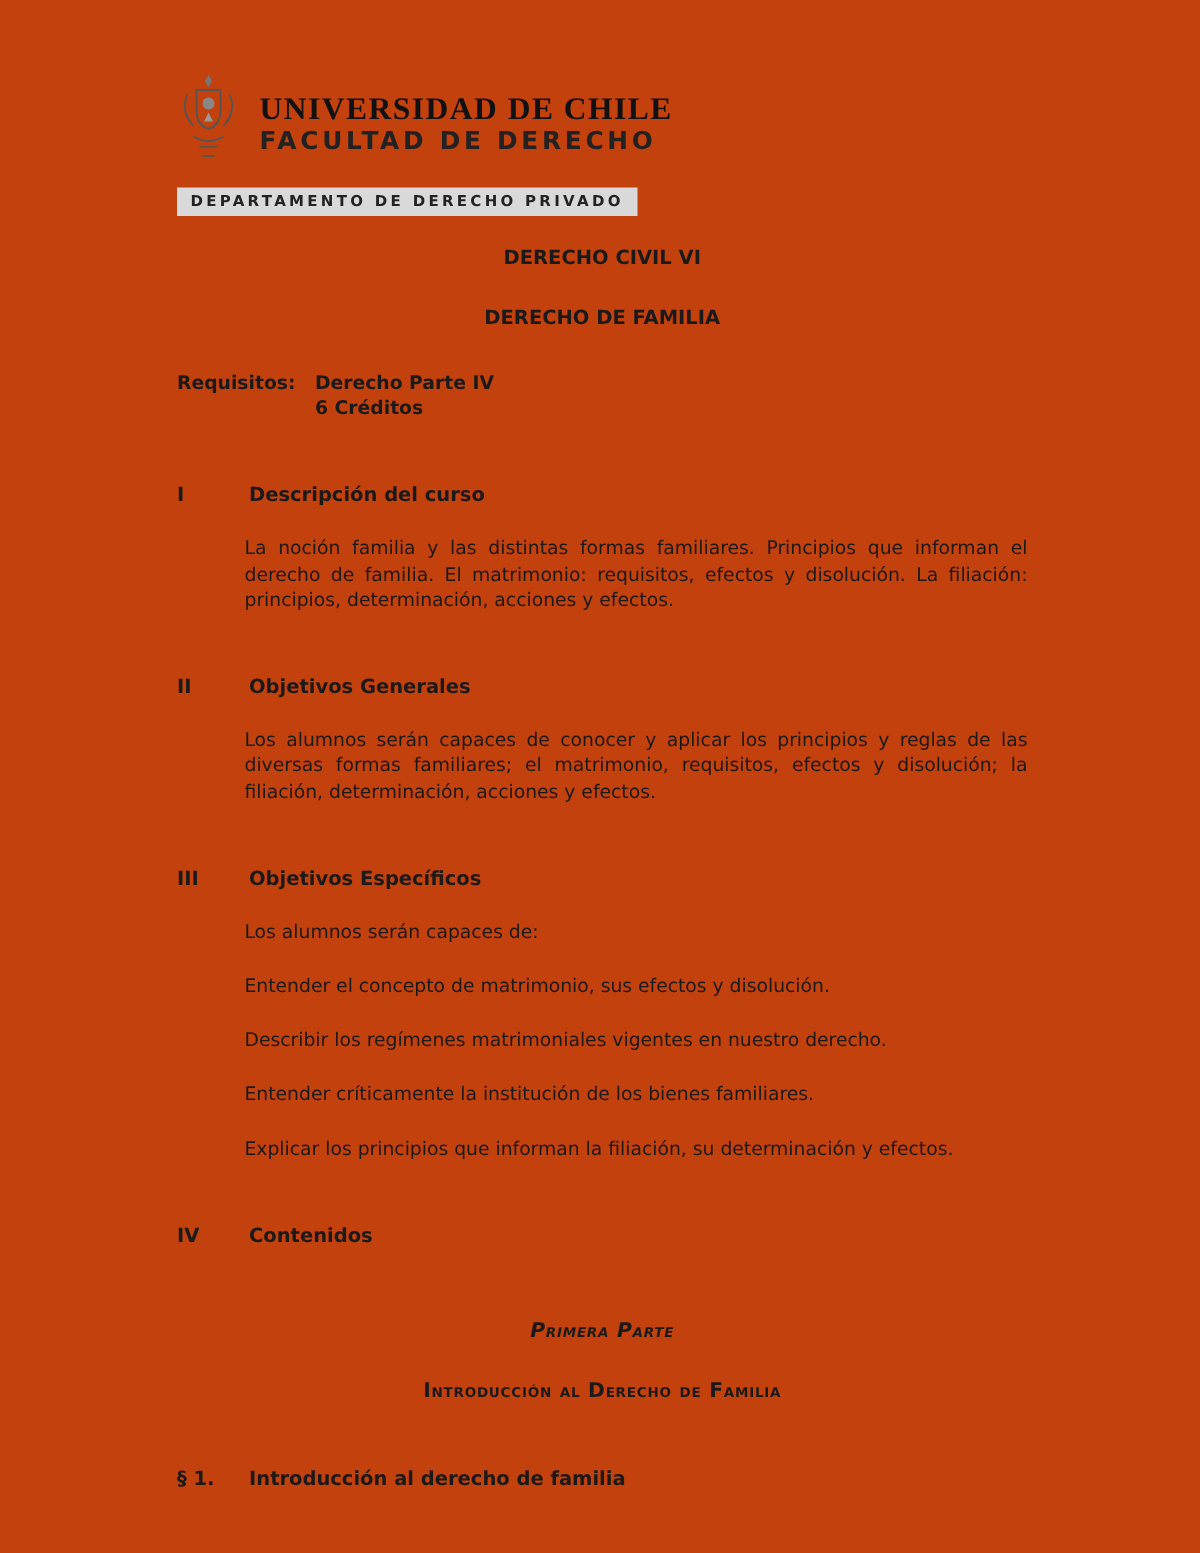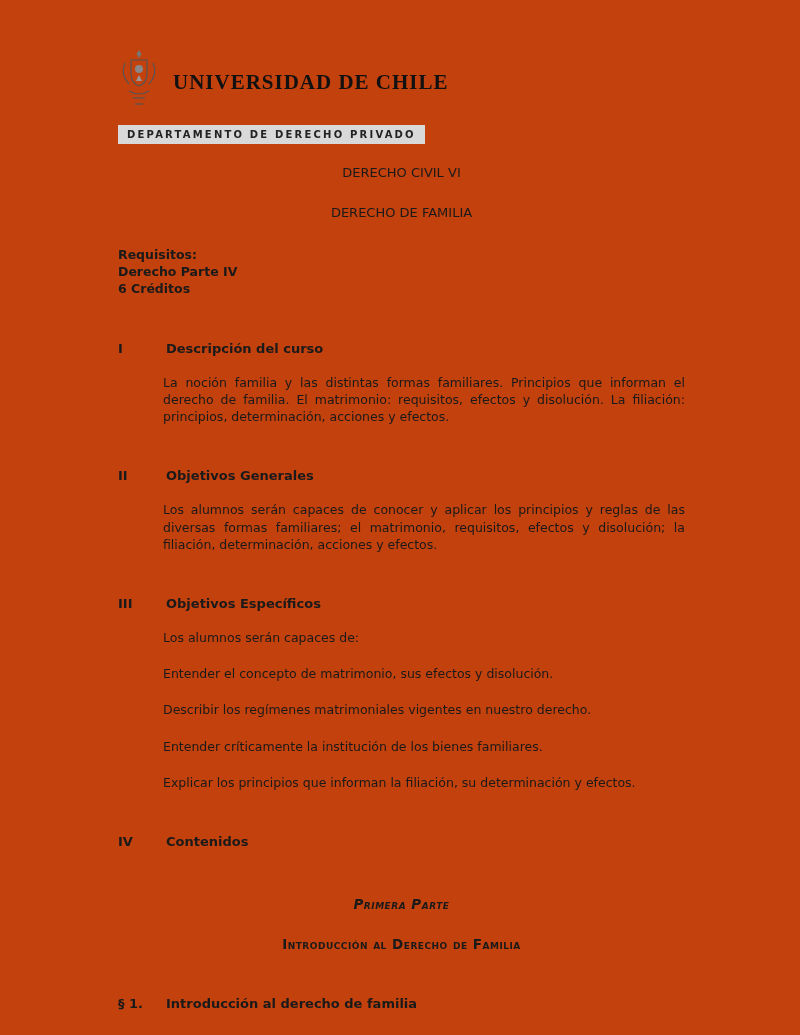--- a/index.html
+++ b/index.html
@@ -31,23 +31,23 @@
   }
   .dept-bar {
     display:inline-block;
     margin-top:9px;
     background:#d9d9d9;
     padding:3px 9px 2px 9px;
     font-size:10px; font-weight:bold; letter-spacing:2.2px; color:#222;
   }
   
   .title-block { text-align:center; margin-top:20px; }
-  .title-line { font-size:13px; font-weight:normal; margin:0 0 22px 0; }
+  .title-line { font-size:13px; font-weight:bold; margin:0 0 22px 0; }
   
-  .req-block { display:flex; margin-top:24px; font-weight:bold;flex-direction:column; }
+  .req-block { display:flex; margin-top:24px; font-weight:bold; }
   .req-label { width:92px; flex:0 0 auto; }
   .req-items p { margin:0; }
   
   .sec-heading { display:flex; margin-top:42px; font-weight:bold; font-size:13px; }
   .sec-num { width:48px; flex:0 0 auto; }
   .sec-body { margin-left:45px; margin-top:16px; }
   .sec-body p { margin:0 0 14px 0; text-align:justify; }
   .sec-body p.listline { text-align:left; margin:0 0 19px 0; }
   
   .part-title {
@@ -85,20 +85,21 @@
           <path d="M7 15 q-5 11 4 21"></path>
           <path d="M35 15 q5 11 -4 21"></path>
           <path d="M11 43 q10 6 20 0"></path>
           <path d="M15 50 h12"></path>
           <path d="M17 56 h8"></path>
         </g>
       </svg>
     </span>
     <div class="logo-text">
       <span class="uni-name">UNIVERSIDAD DE CHILE</span>
+      <span class="fac-name">FACULTAD DE DERECHO</span>
     </div>
   </div>
   <div>
     <span class="dept-bar">DEPARTAMENTO DE DERECHO PRIVADO</span>
   </div>
 
   <div class="title-block">
     <p class="title-line">DERECHO CIVIL VI</p>
     <p class="title-line">DERECHO DE FAMILIA</p>
   </div>

